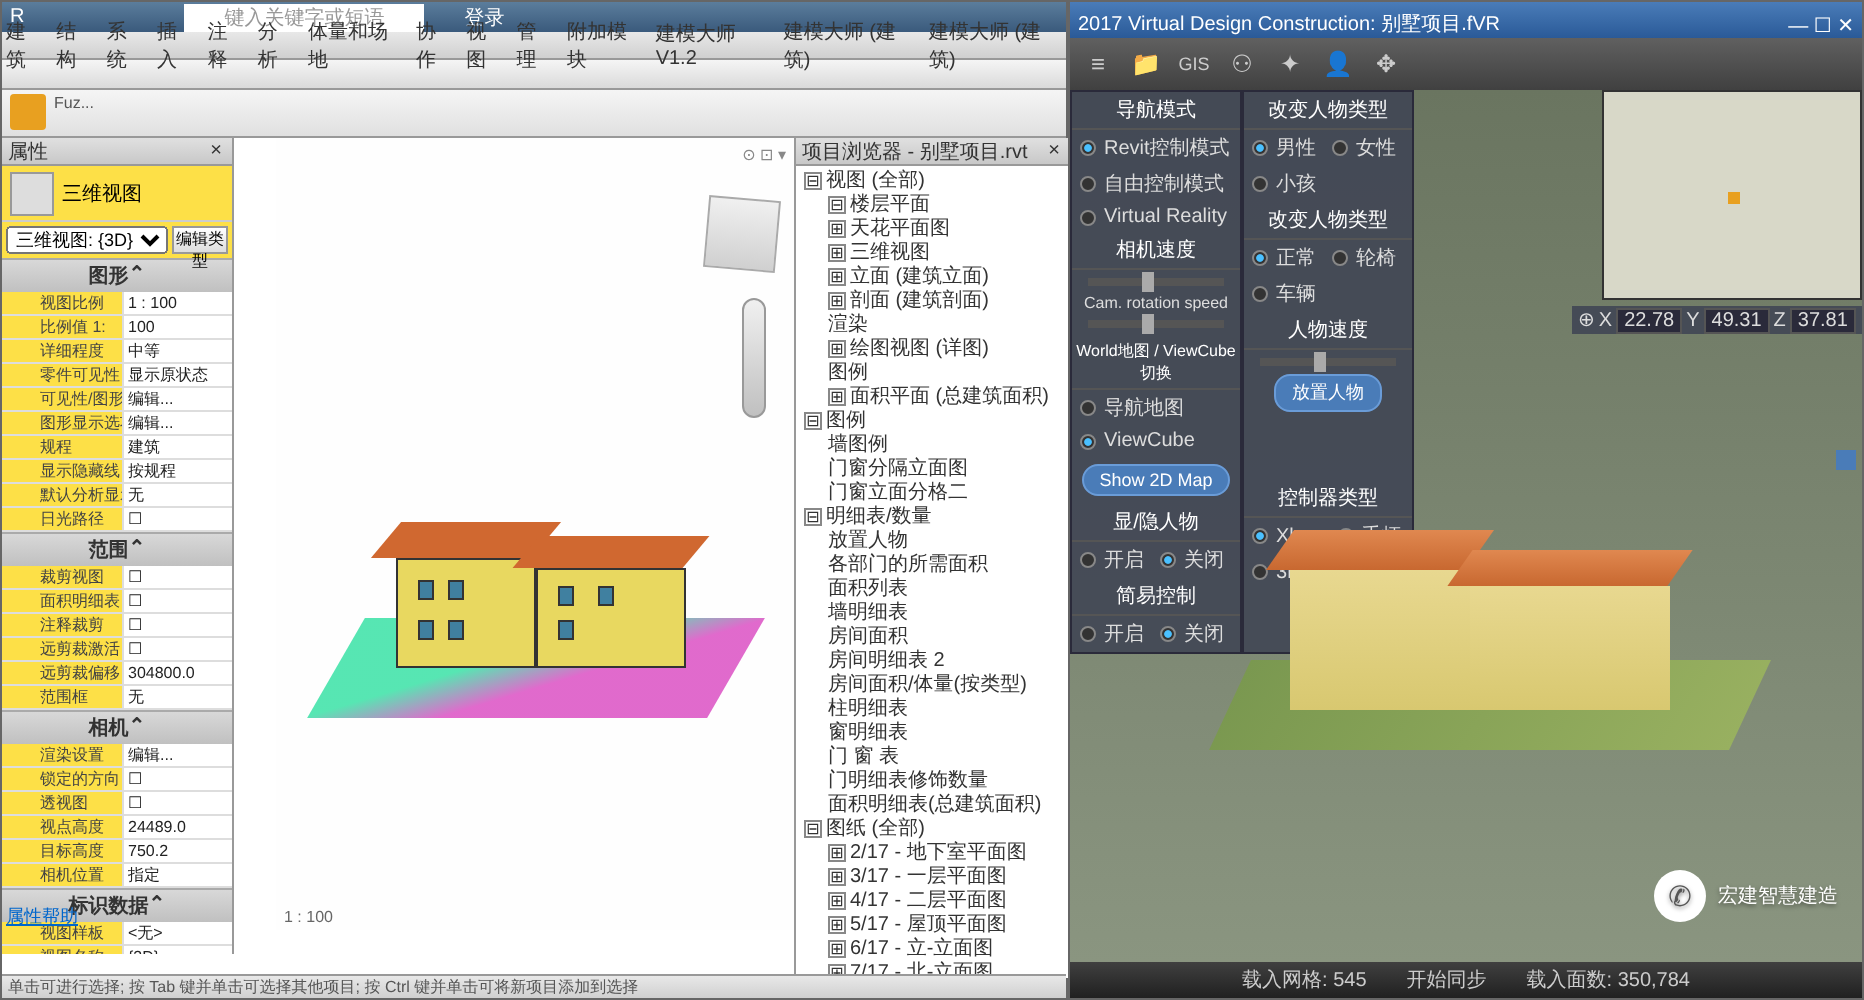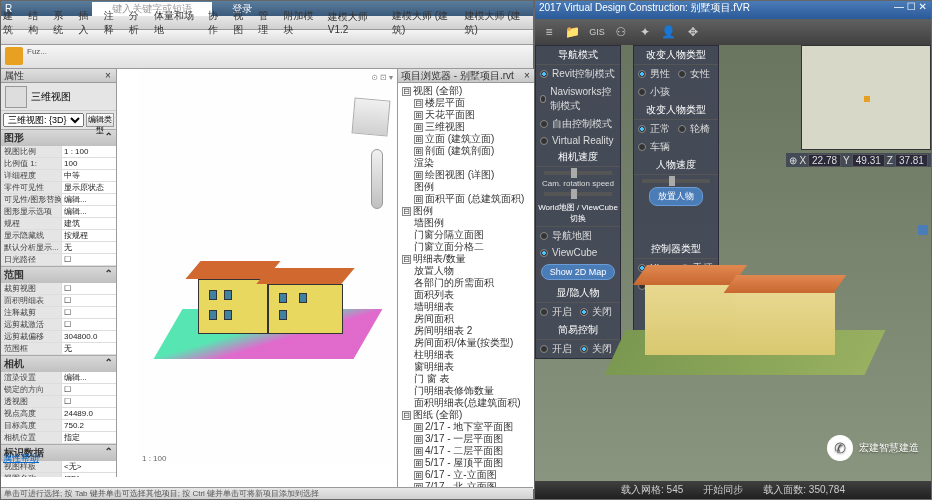--- a/index.html
+++ b/index.html
@@ -6,56 +6,56 @@
 body{width:932px;height:500px;background:#ccc;position:relative;overflow:hidden}
 .window{position:absolute;background:#fff;border:1px solid #666}
 .revit-window{left:0;top:0;width:534px;height:500px}
 .vdc-window{left:534px;top:0;width:398px;height:500px}
 .ribbon-bar{height:15px;background:linear-gradient(#5b7d9c,#3a5a7c);color:#fff;display:flex;align-items:center;padding:0 4px;font-size:9px}
 .tab-strip{height:14px;background:linear-gradient(#e8e8e8,#d0d0d0);border-bottom:1px solid #999;display:flex;align-items:center;padding:0 2px;gap:6px;font-size:9px;color:#333}
 .tab-strip span{cursor:pointer}
 .ribbon-panel{height:15px;background:linear-gradient(#f5f5f5,#dadada);border-bottom:1px solid #999;display:flex;align-items:center;gap:4px;padding:0 4px;font-size:9px;color:#444}
 .quick-bar{height:24px;background:linear-gradient(#f5f5f5,#e0e0e0);border-bottom:1px solid #999;padding:2px 4px;display:flex;gap:4px}
 .fuz-icon{width:18px;height:18px;background:#e8a020;border-radius:2px}
-.props-panel{position:absolute;left:0;top:68px;width:116px;height:408px;background:#e5e5e5;border-right:1px solid #999;overflow:hidden}
+.props-panel{position:absolute;left:0;top:68px;width:116px;height:408px;background:#fde047;border-right:1px solid #999;overflow:hidden}
 .panel-header{height:14px;background:linear-gradient(#e0e0e0,#c8c8c8);border-bottom:1px solid #999;display:flex;align-items:center;justify-content:space-between;padding:0 3px;font-size:9px;color:#333}
 .close-x{width:10px;height:10px;display:flex;align-items:center;justify-content:center;cursor:pointer}
 .prop-icon-row{height:28px;display:flex;align-items:center;padding:2px 4px;gap:4px;border-bottom:1px solid #ccc}
 .cube-icon{width:22px;height:22px;background:#ddd;border:1px solid #999}
 .prop-selector{height:18px;display:flex;padding:2px;gap:2px}
 .prop-selector select{flex:1;font-size:9px;height:14px}
 .prop-btn{width:40px;height:14px;font-size:8px;background:linear-gradient(#fff,#ddd);border:1px solid #999}
-.prop-group-header{background:linear-gradient(#d8d8d8,#c0c0c0);padding:1px 3px;font-weight:bold;color:#333;border-top:1px solid #aaa;display:flex;justify-content:space-between}
+.prop-group-header{background:linear-gradient(#d8d8d8,#c0c0c0);padding:1px 3px;font-weight:bold;color:#333;border-top:1px solid #aaa;display:flex;justify-content:center}
 .prop-row{display:flex;border-bottom:1px solid #ddd;height:12px;align-items:center}
-.prop-label{width:60px;padding-left:3px;color:#444;font-size:8px;overflow:hidden;white-space:nowrap}
+.prop-label{width:60px;padding-left:19px;color:#444;font-size:8px;overflow:hidden;white-space:nowrap}
 .prop-value{flex:1;padding-left:2px;color:#222;font-size:8px;background:#fff;border-left:1px solid #ddd;height:100%;display:flex;align-items:center}
 .viewport{position:absolute;left:137px;top:68px;width:259px;height:396px;background:#fefefe}
 .viewport-controls{position:absolute;right:4px;top:4px;font-size:8px;color:#888}
 .viewcube{position:absolute;right:8px;top:30px;width:36px;height:36px;background:linear-gradient(#f0f0f0,#d0d0d0);border:1px solid #aaa;transform:rotate(5deg)}
 .navwheel{position:absolute;right:14px;top:80px;width:12px;height:60px;background:linear-gradient(#f0f0f0,#c0c0c0);border:1px solid #999;border-radius:6px}
 .house-3d{position:absolute;left:30px;top:160px;width:200px;height:130px}
 .ground{position:absolute;bottom:0;left:0;width:200px;height:50px;background:linear-gradient(160deg,#2de0a0 40%,#d945c0 60%);transform:skewX(-30deg);opacity:.8}
 .building{position:absolute;bottom:25px;left:30px;width:150px;height:80px}
 .wall1{position:absolute;bottom:0;left:0;width:70px;height:55px;background:#e8d860;border:1px solid #333}
 .wall2{position:absolute;bottom:0;left:70px;width:75px;height:50px;background:#e8d860;border:1px solid #333}
 .roof1{position:absolute;bottom:55px;left:-5px;width:80px;height:18px;background:#d06830;transform:skewX(-40deg)}
 .roof2{position:absolute;bottom:50px;left:65px;width:85px;height:16px;background:#d06830;transform:skewX(-40deg)}
 .win{position:absolute;width:8px;height:10px;background:#4080a0;border:1px solid #333}
 .browser-panel{position:absolute;left:396px;top:68px;width:138px;height:420px;background:#fff;border-left:1px solid #999;overflow-y:auto}
 .tree{font-size:9px;padding:2px}
 .tree-node{padding:0 0 0 12px;line-height:12px;color:#333;white-space:nowrap;cursor:pointer}
 .tree-node.l0{padding-left:2px}
 .tree-node.l1{padding-left:14px}
 .tree-toggle{display:inline-block;width:9px;height:9px;border:1px solid #888;text-align:center;line-height:7px;margin-right:2px;font-size:8px;background:#fff}
 .status-bar{position:absolute;bottom:0;left:0;right:0;height:12px;background:linear-gradient(#e8e8e8,#d0d0d0);font-size:8px;color:#555;padding:0 3px;line-height:12px;border-top:1px solid #999}
-.vdc-title{height:18px;background:linear-gradient(#4a7cb8,#2a5a98);color:#fff;display:flex;align-items:flex-start;padding:0 4px;font-size:9px;justify-content:space-between}
+.vdc-title{height:18px;background:linear-gradient(#4a7cb8,#2a5a98);color:#fff;display:flex;align-items:flex-end;padding:0 4px;font-size:9px;justify-content:space-between}
 .vdc-toolbar{height:26px;background:linear-gradient(#606060,#404040);display:flex;align-items:center;gap:8px;padding:0 6px}
 .vdc-toolbar-icon{width:16px;height:16px;color:#ccc;display:flex;align-items:center;justify-content:center;font-size:12px;cursor:pointer}
 .vdc-viewport{position:absolute;top:44px;left:0;right:0;bottom:18px;background:linear-gradient(#6a7560,#8a9580)}
-.vdc-panels{position:absolute;top:0;left:0;display:flex;gap:12px}
+.vdc-panels{position:absolute;top:0;left:0;display:flex;gap:0}
 .vdc-panel{width:86px;background:rgba(65,70,85,.92);border:1px solid #2a2a3a;color:#ddd;font-size:9px}
 .vdc-panel-title{text-align:center;padding:2px;color:#fff;border-bottom:1px solid #555}
 .vdc-option{display:flex;align-items:center;padding:2px 4px;gap:4px}
 .vdc-radio{width:8px;height:8px;border-radius:50%;border:1px solid #888;background:#333}
 .vdc-radio.on{background:radial-gradient(#4ac0ff 40%,#333 50%)}
 .vdc-slider{height:4px;background:#555;margin:4px 8px;position:relative}
 .vdc-slider::after{content:"";position:absolute;left:40%;top:-3px;width:6px;height:10px;background:#aaa}
 .vdc-btn{margin:4px auto;padding:2px 8px;background:#4a7cb8;border:1px solid #6a9cd8;color:#fff;font-size:9px;border-radius:8px;display:block;width:fit-content;cursor:pointer}
 .minimap{position:absolute;top:0;right:0;width:130px;height:105px;background:#d8d8c8;border:1px solid #333}
 .minimap-marker{position:absolute;top:50px;left:62px;width:6px;height:6px;background:#e8a020}
@@ -324,24 +324,20 @@
     <div class="vdc-panels">
       <div class="vdc-panel">
         <div class="vdc-panel-title">导航模式</div>
         <div id="nav-opts">
             <div class="vdc-option">
               <div class="vdc-radio on"></div>
               <span>Revit控制模式</span>
             </div>
             <div class="vdc-option">
               <div class="vdc-radio"></div>
-              <span>Navisworks控制模式</span>
-            </div>
-            <div class="vdc-option">
-              <div class="vdc-radio"></div>
               <span>自由控制模式</span>
             </div>
             <div class="vdc-option">
               <div class="vdc-radio"></div>
               <span>Virtual Reality</span>
             </div>
           </div>
         <div class="vdc-panel-title">相机速度</div>
         <div class="vdc-slider"></div>
         <div style="text-align:center;font-size:8px">Cam. rotation speed</div>

